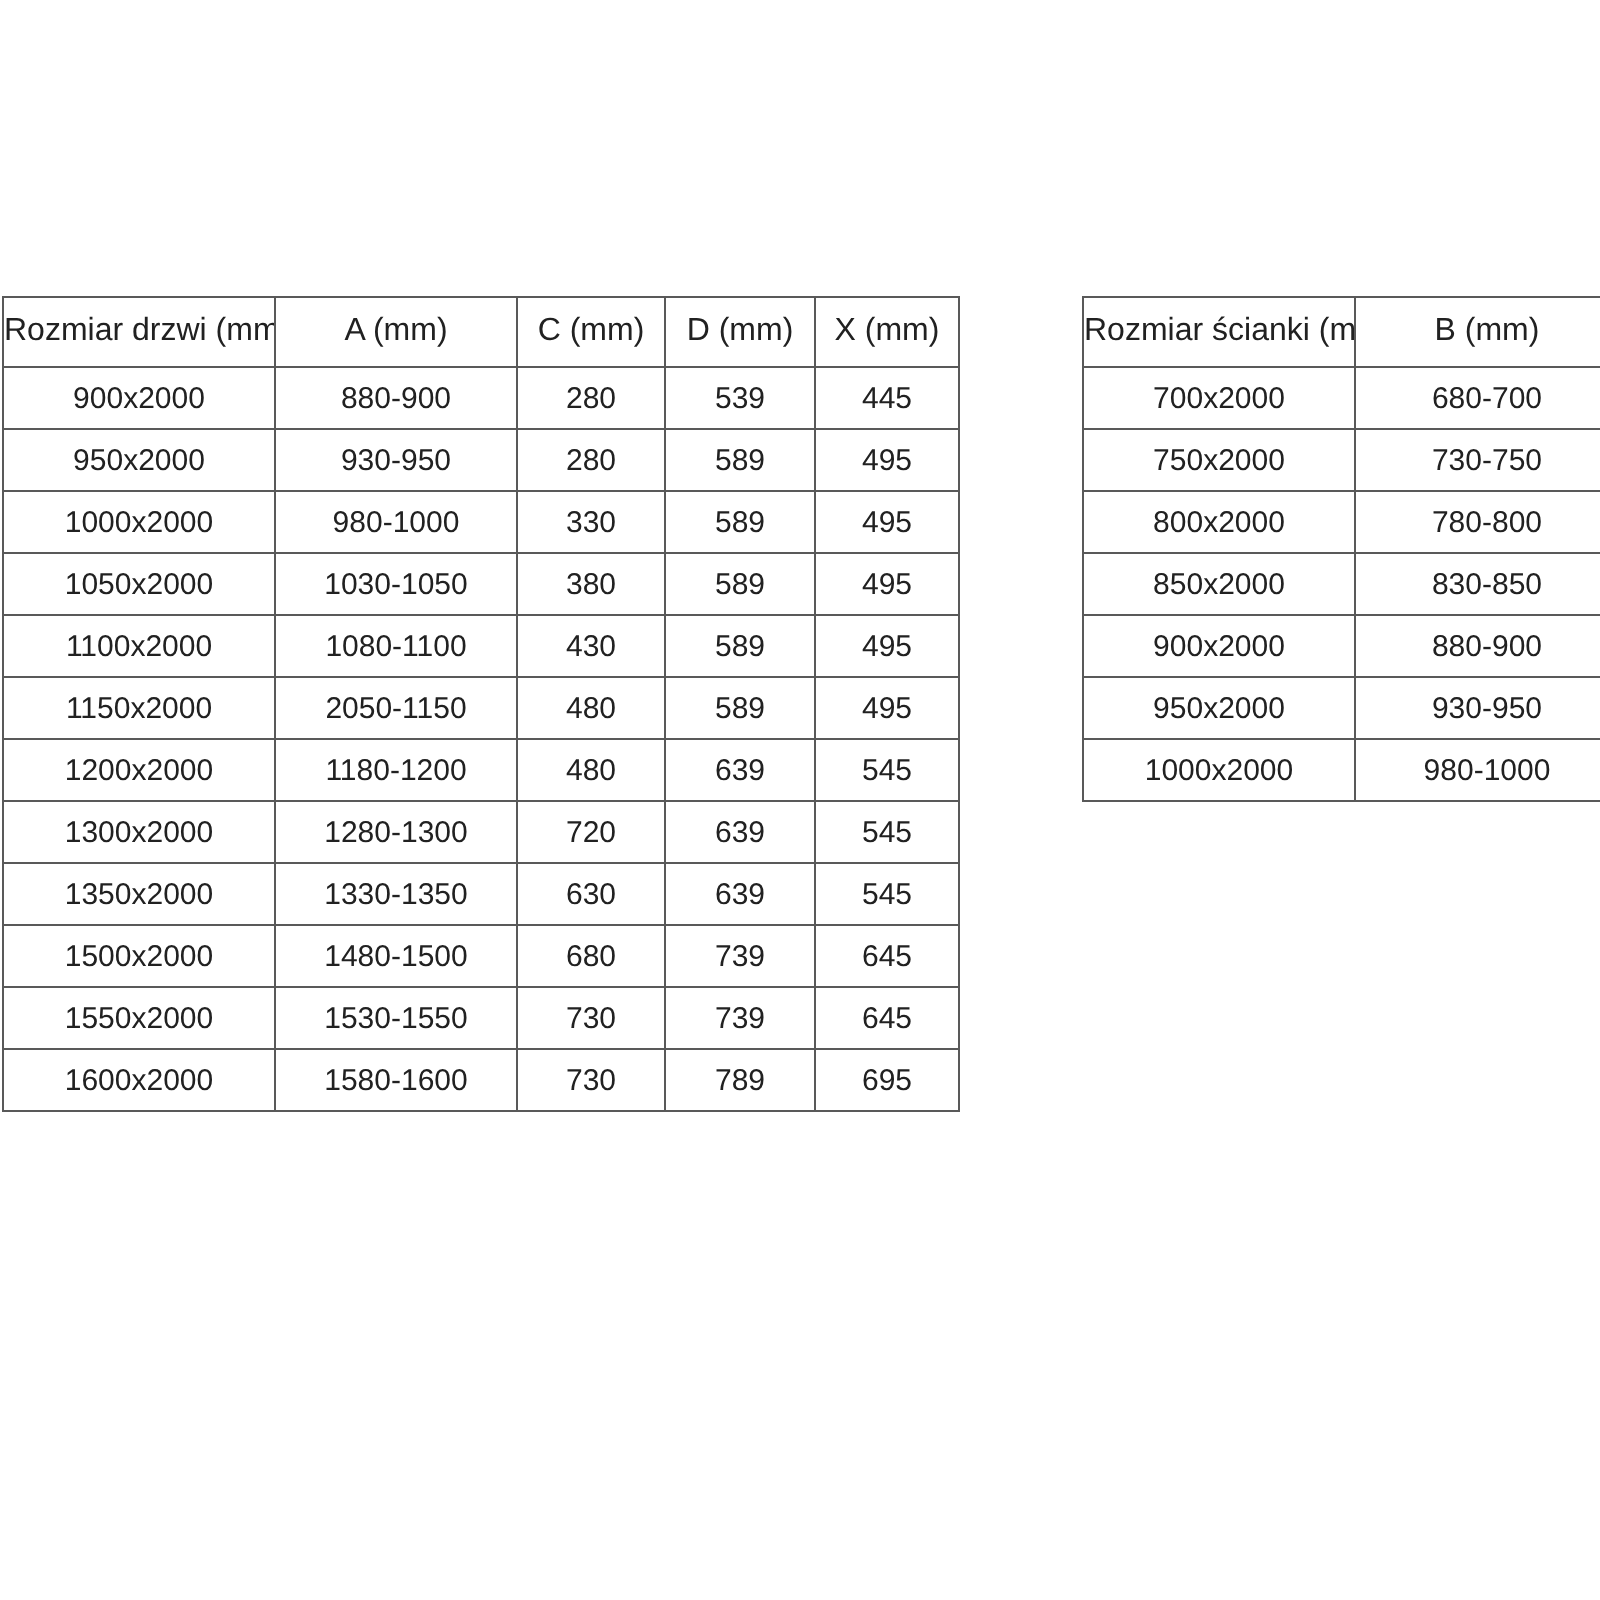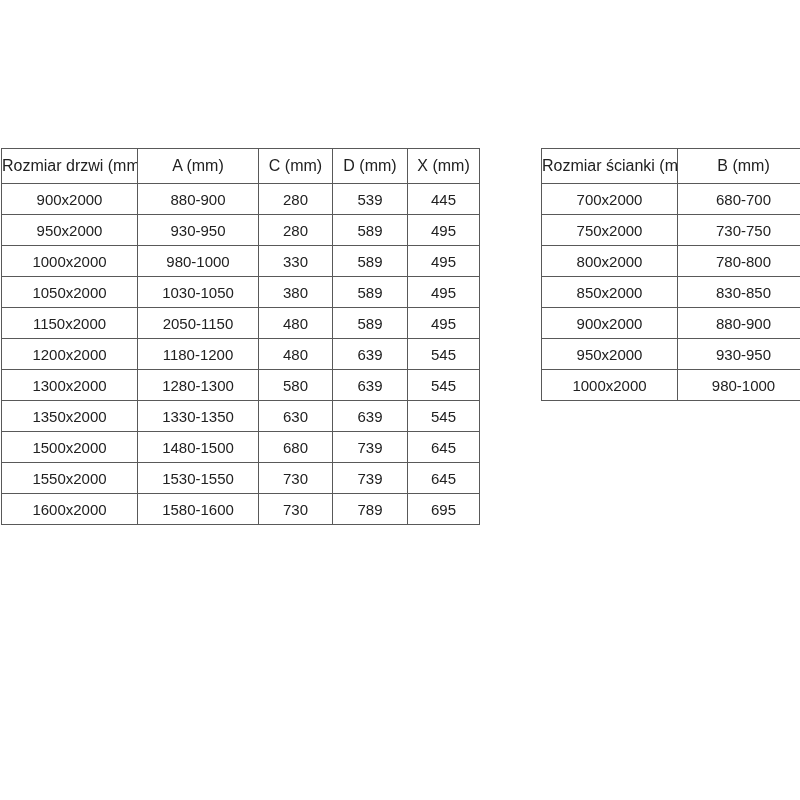--- a/index.html
+++ b/index.html
@@ -103,37 +103,44 @@
           <td>495</td>
         </tr>
         <tr>
           <td>1050x2000</td>
           <td>1030-1050</td>
           <td>380</td>
           <td>589</td>
           <td>495</td>
         </tr>
         <tr>
+          <td>1100x2000</td>
+          <td>1080-1100</td>
+          <td>430</td>
+          <td>589</td>
+          <td>495</td>
+        </tr>
+        <tr>
           <td>1150x2000</td>
           <td>2050-1150</td>
           <td>480</td>
           <td>589</td>
           <td>495</td>
         </tr>
         <tr>
           <td>1200x2000</td>
           <td>1180-1200</td>
           <td>480</td>
           <td>639</td>
           <td>545</td>
         </tr>
         <tr>
           <td>1300x2000</td>
           <td>1280-1300</td>
-          <td>580</td>
+          <td>720</td>
           <td>639</td>
           <td>545</td>
         </tr>
         <tr>
           <td>1350x2000</td>
           <td>1330-1350</td>
           <td>630</td>
           <td>639</td>
           <td>545</td>
         </tr>

